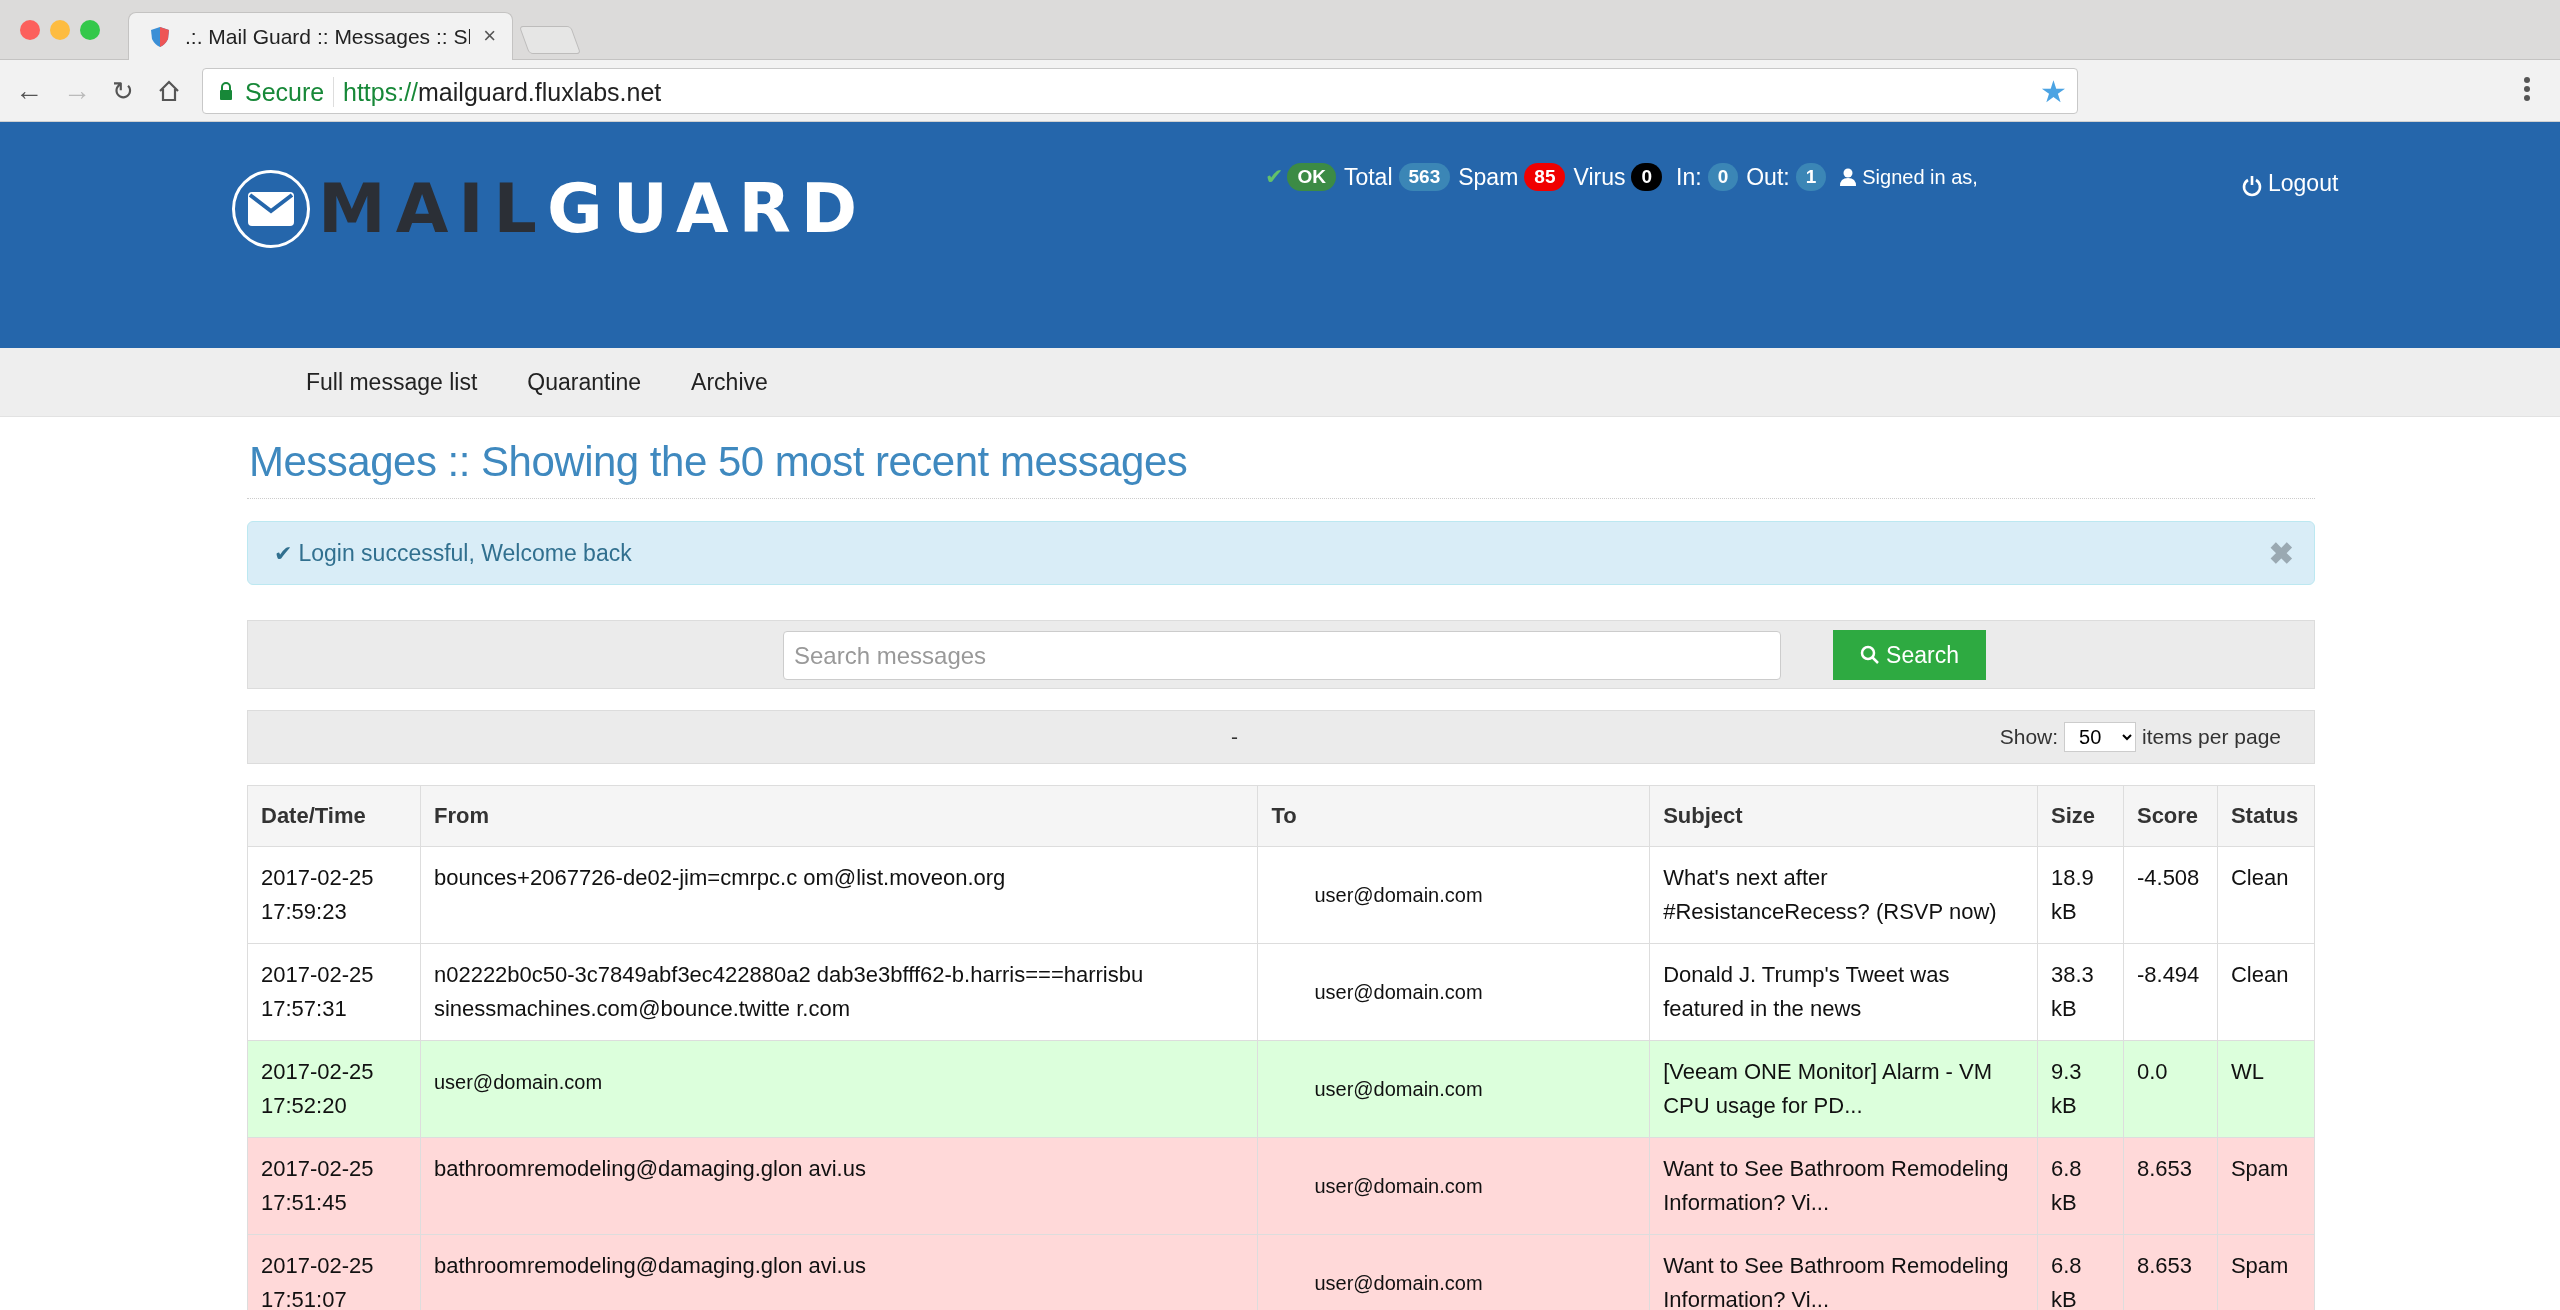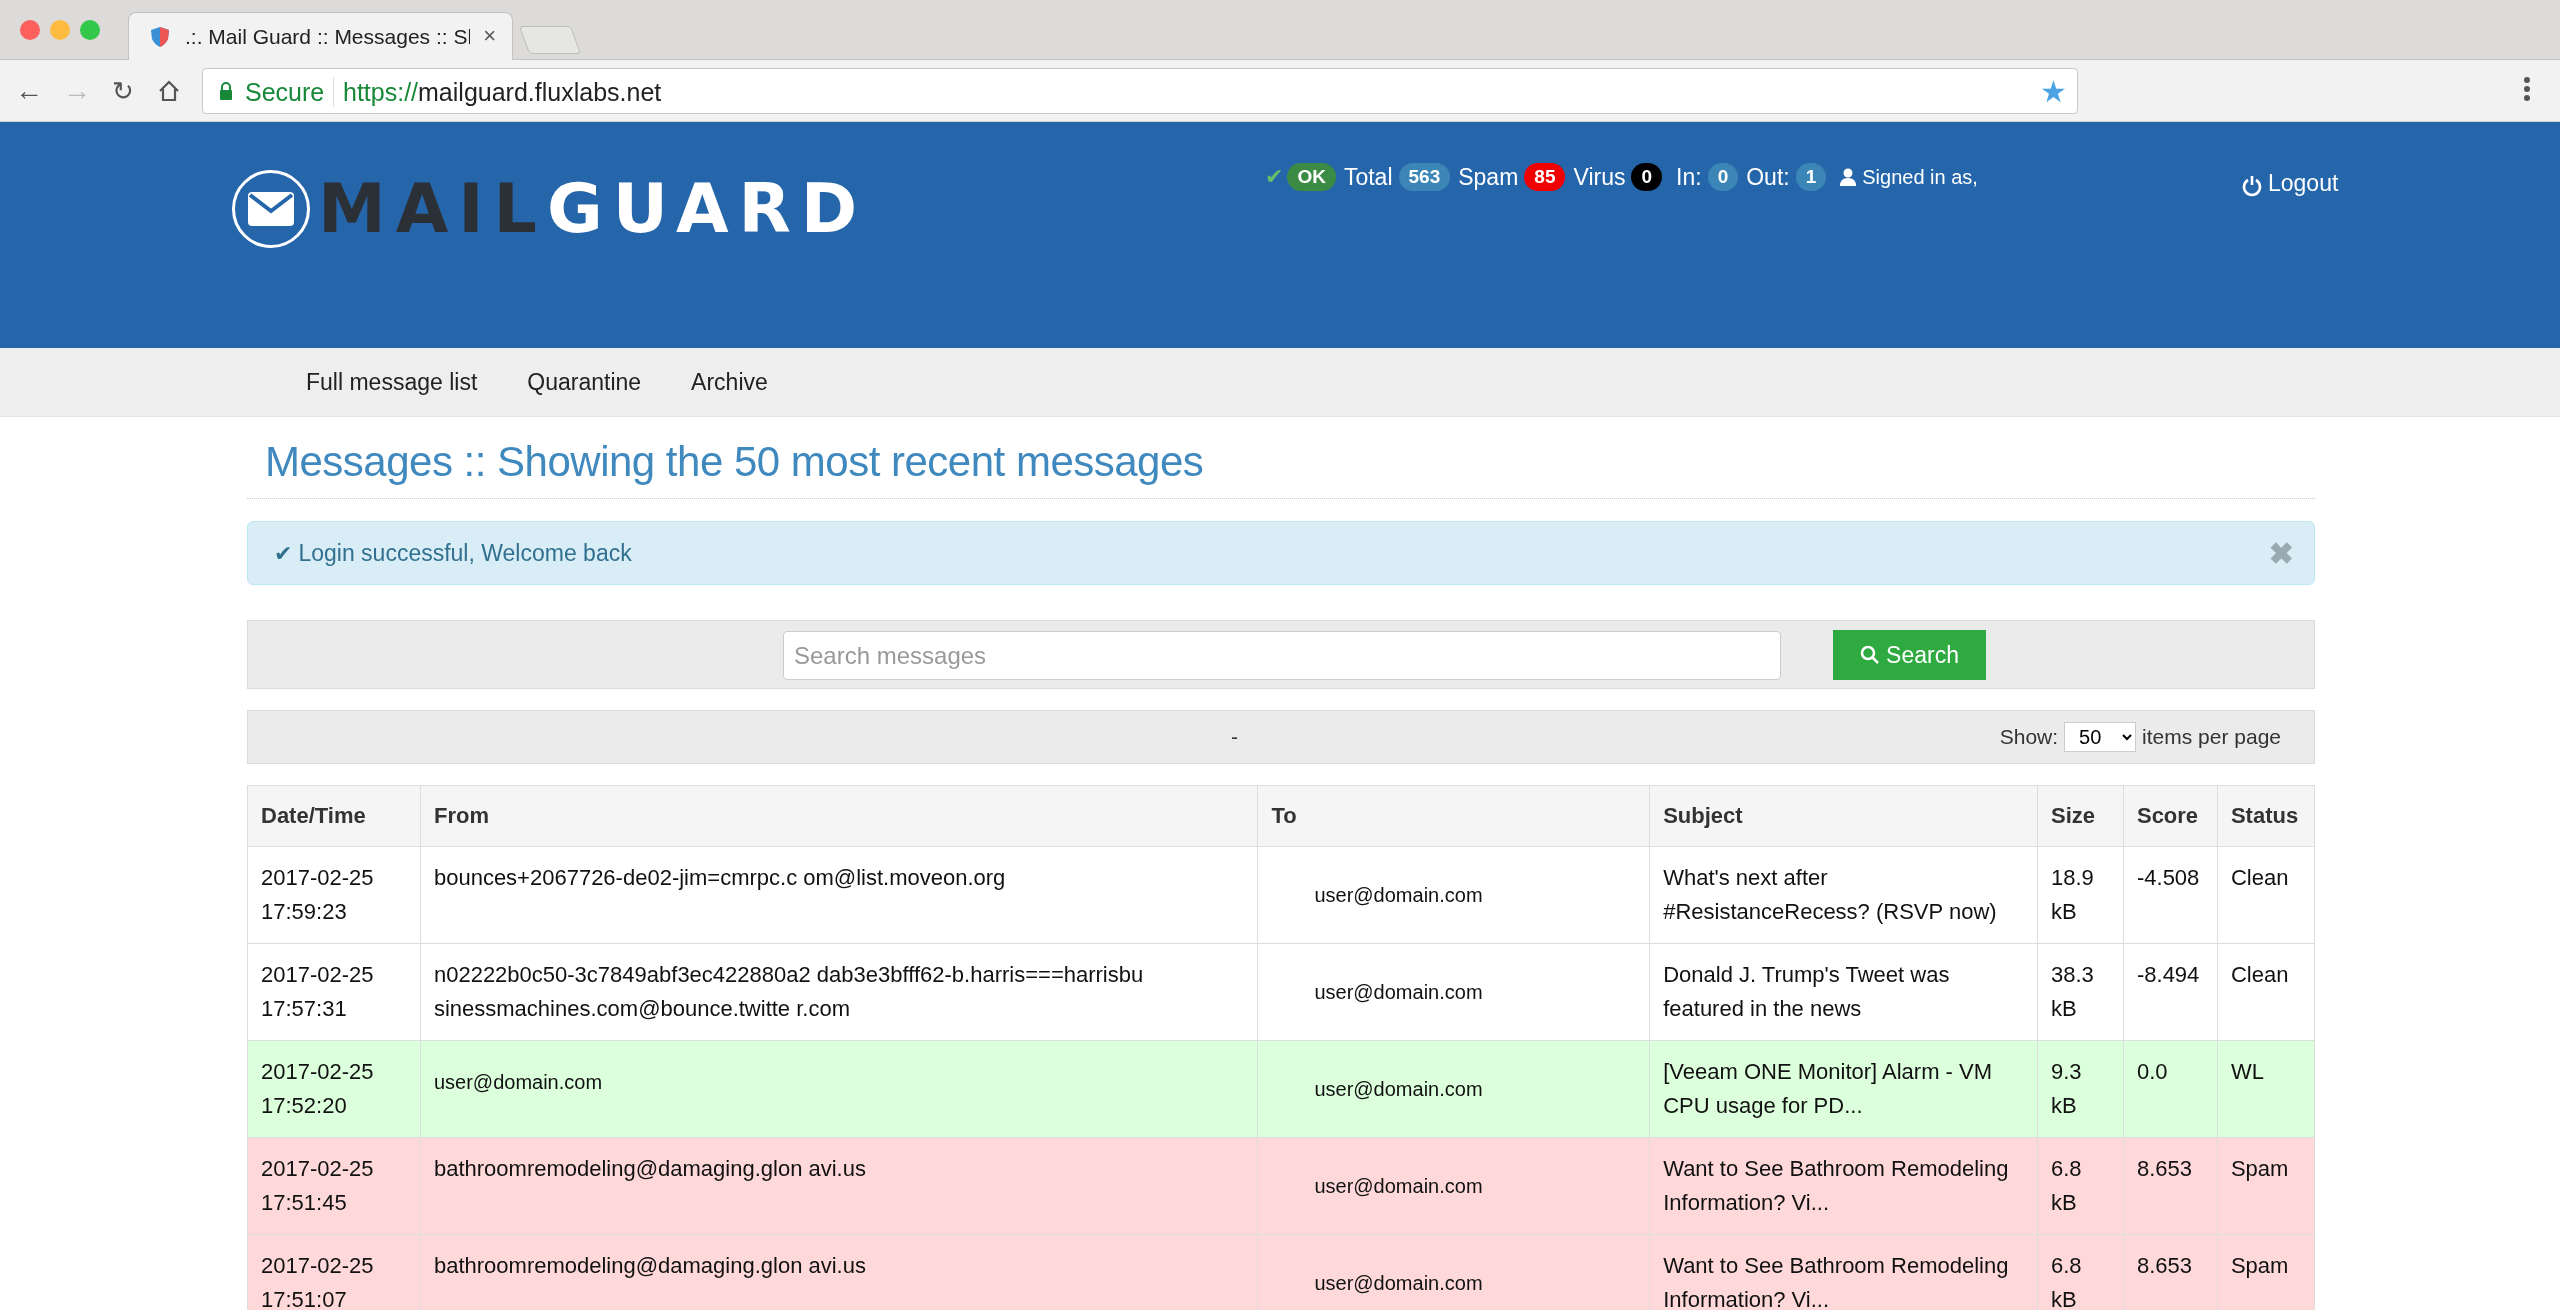--- a/index.html
+++ b/index.html
@@ -47,21 +47,21 @@
   .logout { position: absolute; left: 2242px; top: 35px; height: 40px; display: flex; align-items: flex-end; color: #fff; font-size: 23px; cursor: pointer; }
   .logout svg { margin-right: 6px; }
   .main-nav { position: absolute; left: 281px; top: 161px; height: 65px; display: flex; }
   .main-nav .item { color: #fff; font-size: 23px; padding: 0 25px; line-height: 65px; cursor: pointer; }
   .main-nav .item.active { background: #eeeeee; color: #222; }
 
   .sub-nav { position: absolute; left: 0; top: 348px; width: 2560px; height: 69px; background: #eeeeee; border-bottom: 1px solid #e2e2e2; }
   .sub-nav .items { position: absolute; left: 281px; top: 0; display: flex; }
   .sub-nav .item { font-size: 23px; color: #222; padding: 0 25px; line-height: 68px; cursor: pointer; }
 
-  .page-title { position: absolute; left: 265px; top: 438px; font-size: 42px; font-weight: 300; color: #3f89bf; font-family: "Liberation Sans", sans-serif; letter-spacing: -0.5px; }
+  .page-title { position: absolute; left: 249px; top: 438px; font-size: 42px; font-weight: 300; color: #3f89bf; font-family: "Liberation Sans", sans-serif; letter-spacing: -0.5px; }
   .title-rule { position: absolute; left: 247px; top: 498px; width: 2068px; border-top: 1px dotted #ccc; }
 
   .alert { position: absolute; left: 247px; top: 521px; width: 2068px; height: 64px; background: #d9edf7; border: 1px solid #bce8f1; border-radius: 6px; color: #31708f; font-size: 23px; }
   .alert .msg { position: absolute; left: 26px; top: 18px; display: flex; align-items: center; }
   .alert .msg .chk { margin-right: 6px; font-size: 22px; }
   .alert .close { position: absolute; right: 20px; top: 14px; font-size: 30px; color: #9aa9b2; font-weight: bold; cursor: pointer; }
 
   .search-well { position: absolute; left: 247px; top: 620px; width: 2068px; height: 69px; background: #ebebeb; border: 1px solid #dcdcdc; }
   .search-input { position: absolute; left: 535px; top: 10px; width: 998px; height: 49px; border: 1px solid #ccc; border-radius: 4px; background: #fff; font-size: 24px; padding: 0 10px; color: #555; font-family: "Liberation Sans", sans-serif; }
   .search-input::placeholder { color: #999; }

